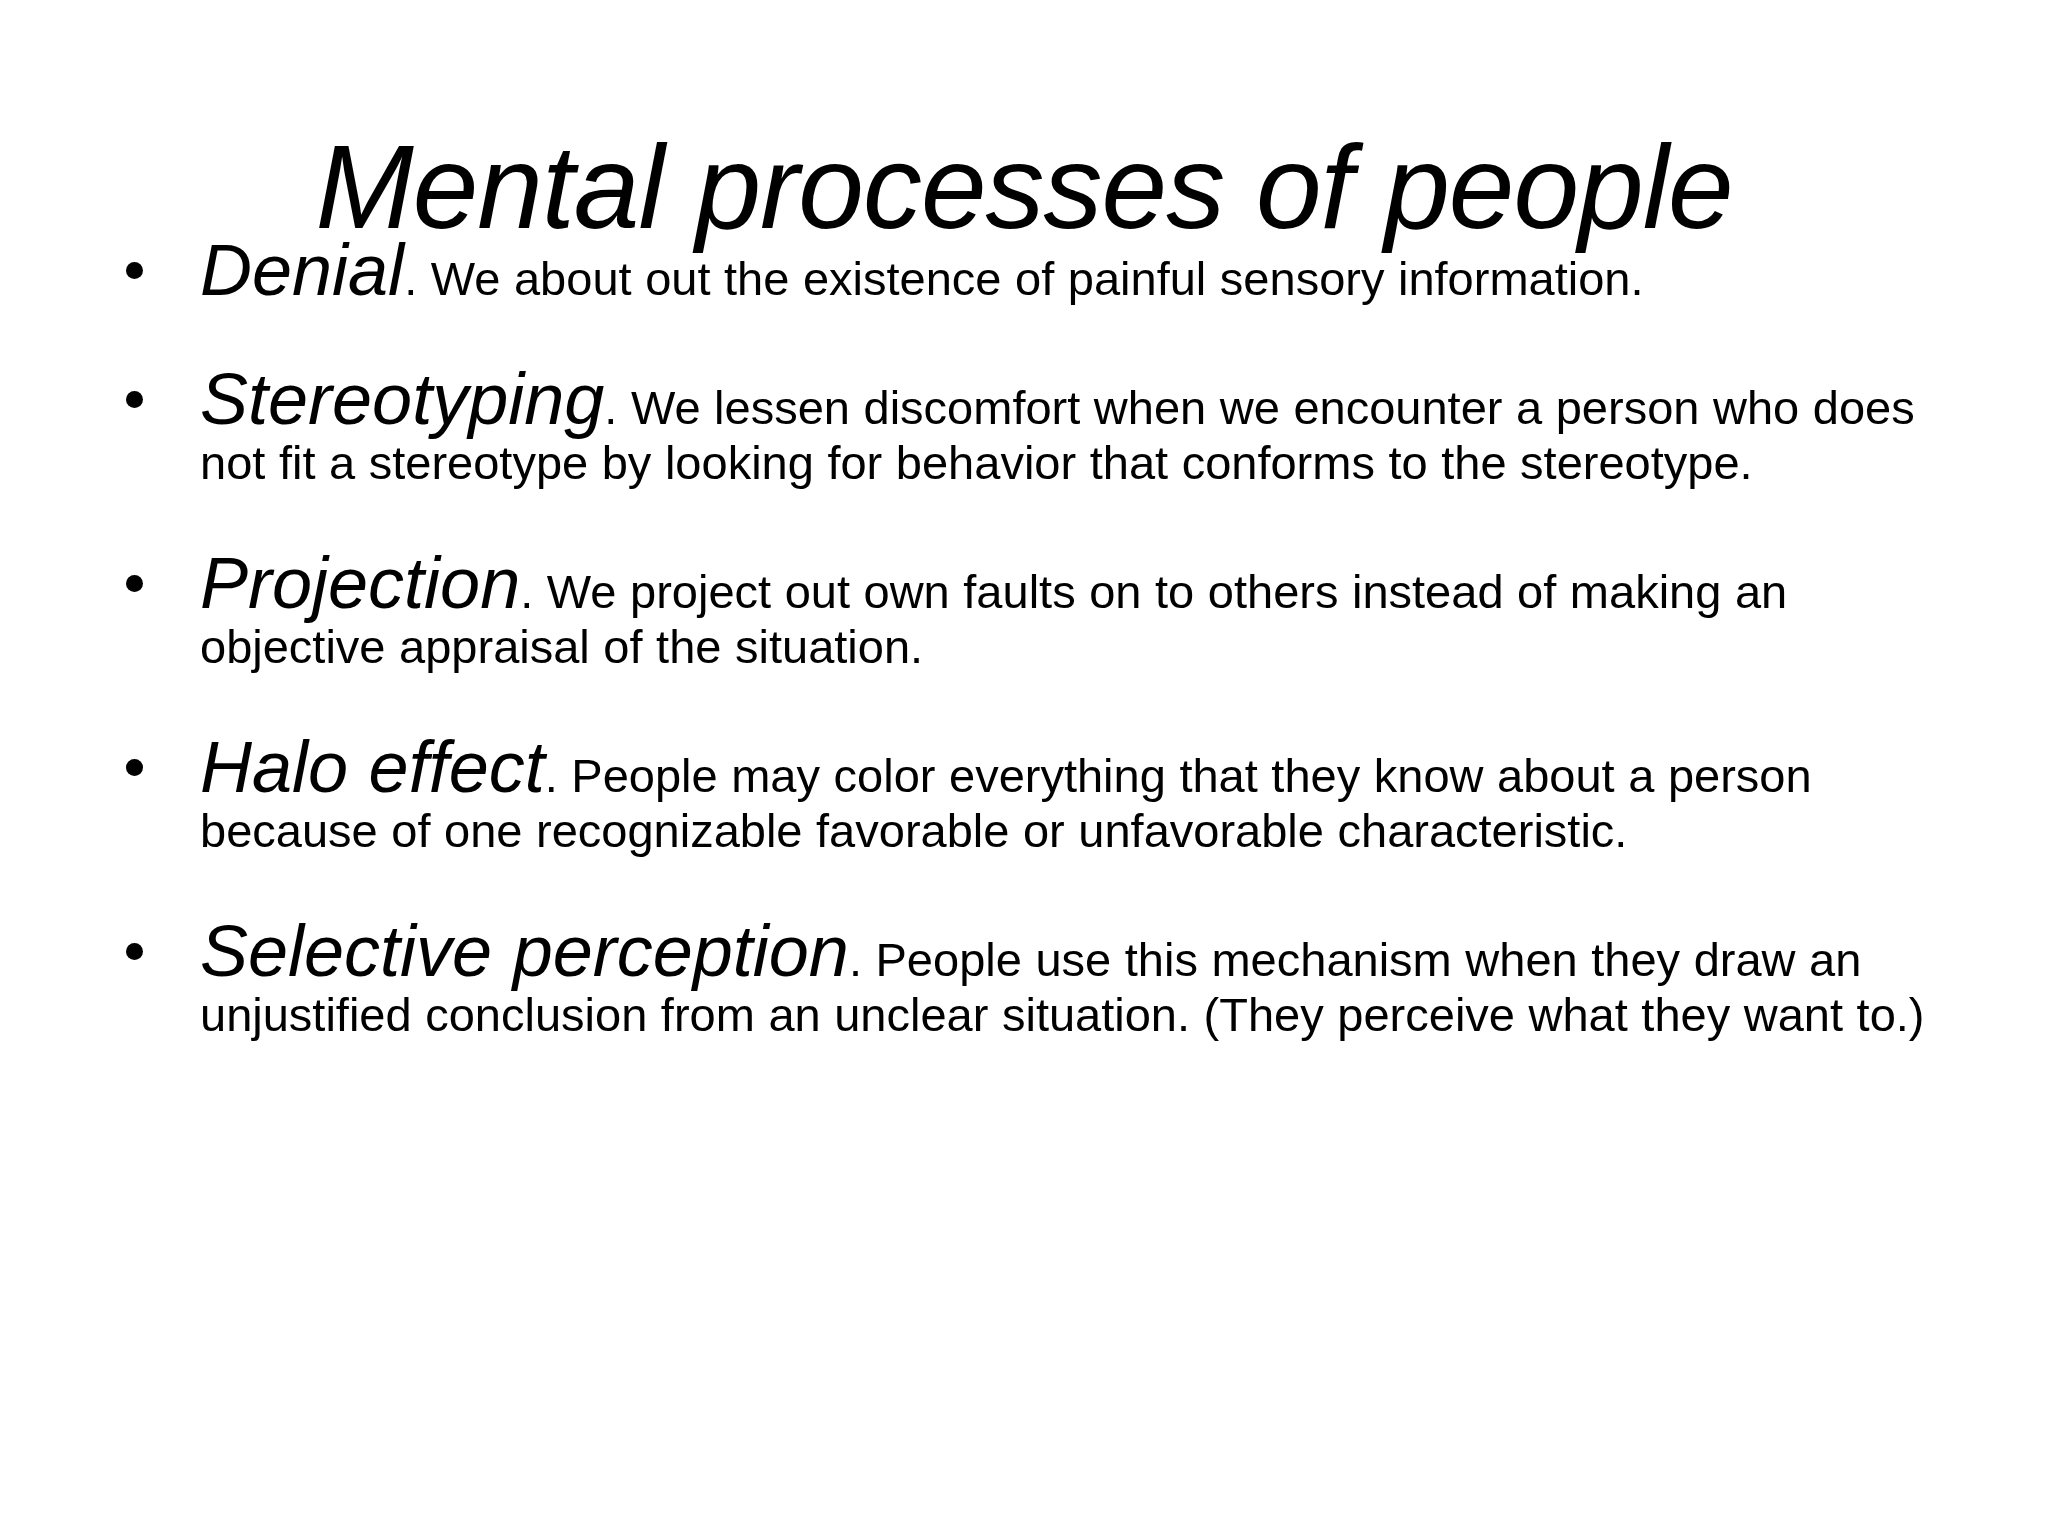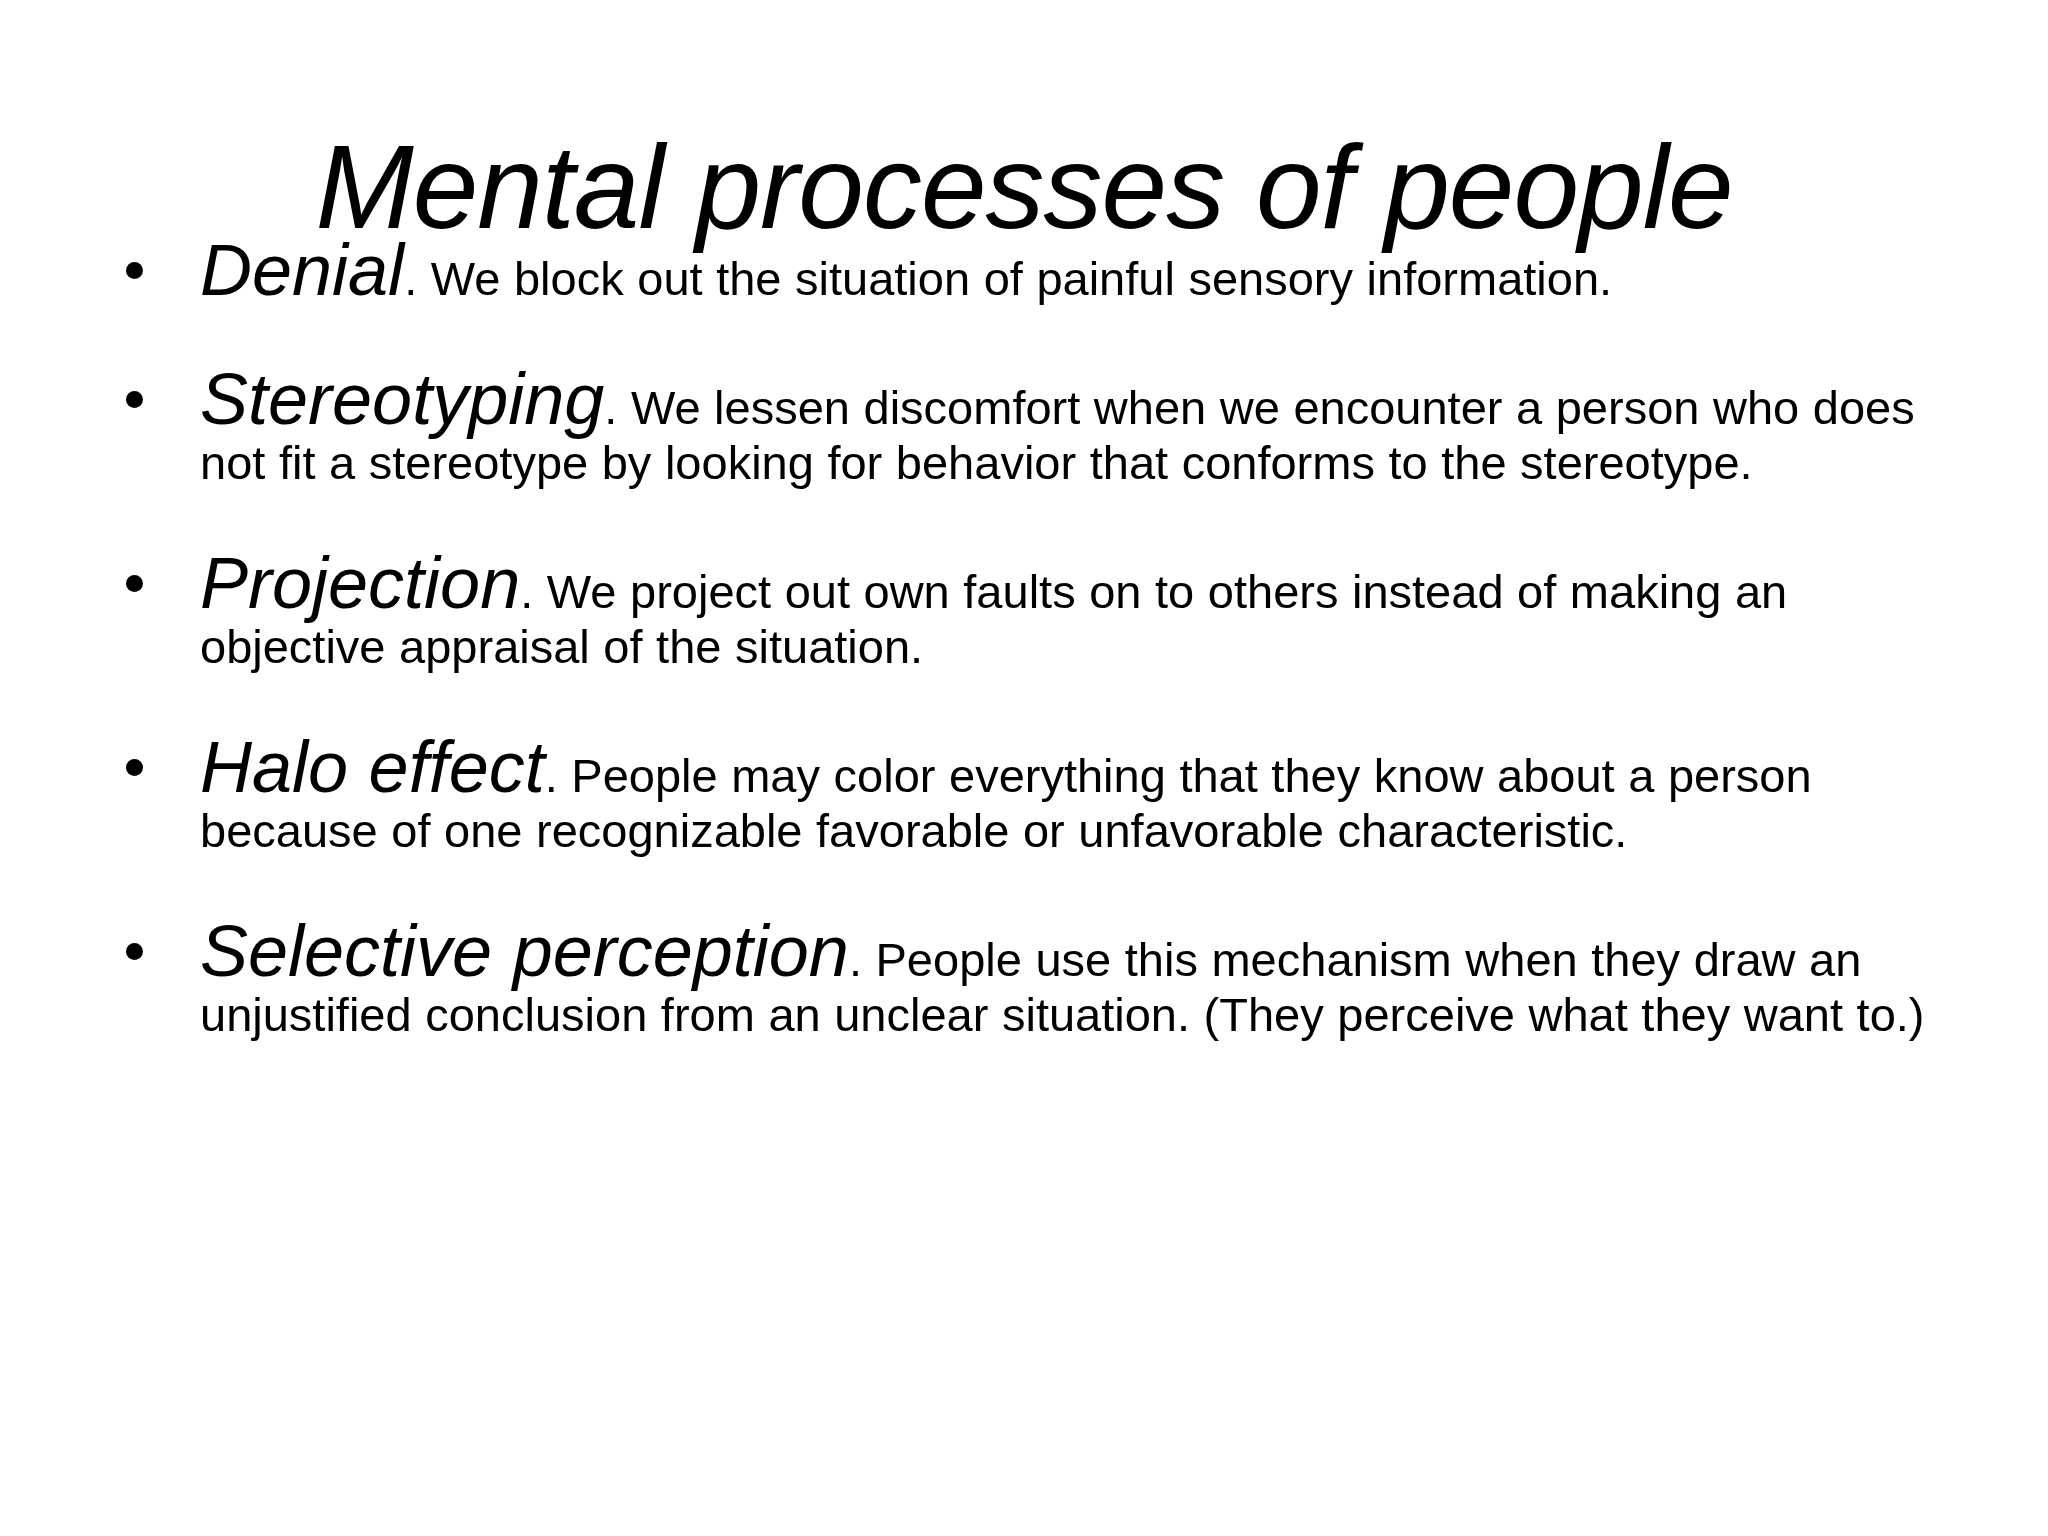--- a/index.html
+++ b/index.html
@@ -85,21 +85,21 @@
 <body>
 
 <div class="slide">
 
   <h1 class="slide-title">Mental processes of people</h1>
 
   <ul class="body-list">
 
     <li class="bullet-item">
       <span class="bullet-marker"></span>
-      <span class="bullet-text"><span class="term">Denial</span><span class="term-sep">.</span> <span>We block out the situation of painful sensory information.</span></span>
+      <span class="bullet-text"><span class="term">Denial</span><span class="term-sep">.</span> <span>We about out the existence of painful sensory information.</span></span>
     </li>
 
     <li class="bullet-item">
       <span class="bullet-marker"></span>
       <span class="bullet-text"><span class="term">Stereotyping</span><span class="term-sep">.</span> <span>We lessen discomfort when we encounter a person who does not fit a stereotype by looking for behavior that conforms to the stereotype.</span></span>
     </li>
 
     <li class="bullet-item">
       <span class="bullet-marker"></span>
       <span class="bullet-text"><span class="term">Projection</span><span class="term-sep">.</span> <span>We project out own faults on to others instead of making an objective appraisal of the situation.</span></span>

